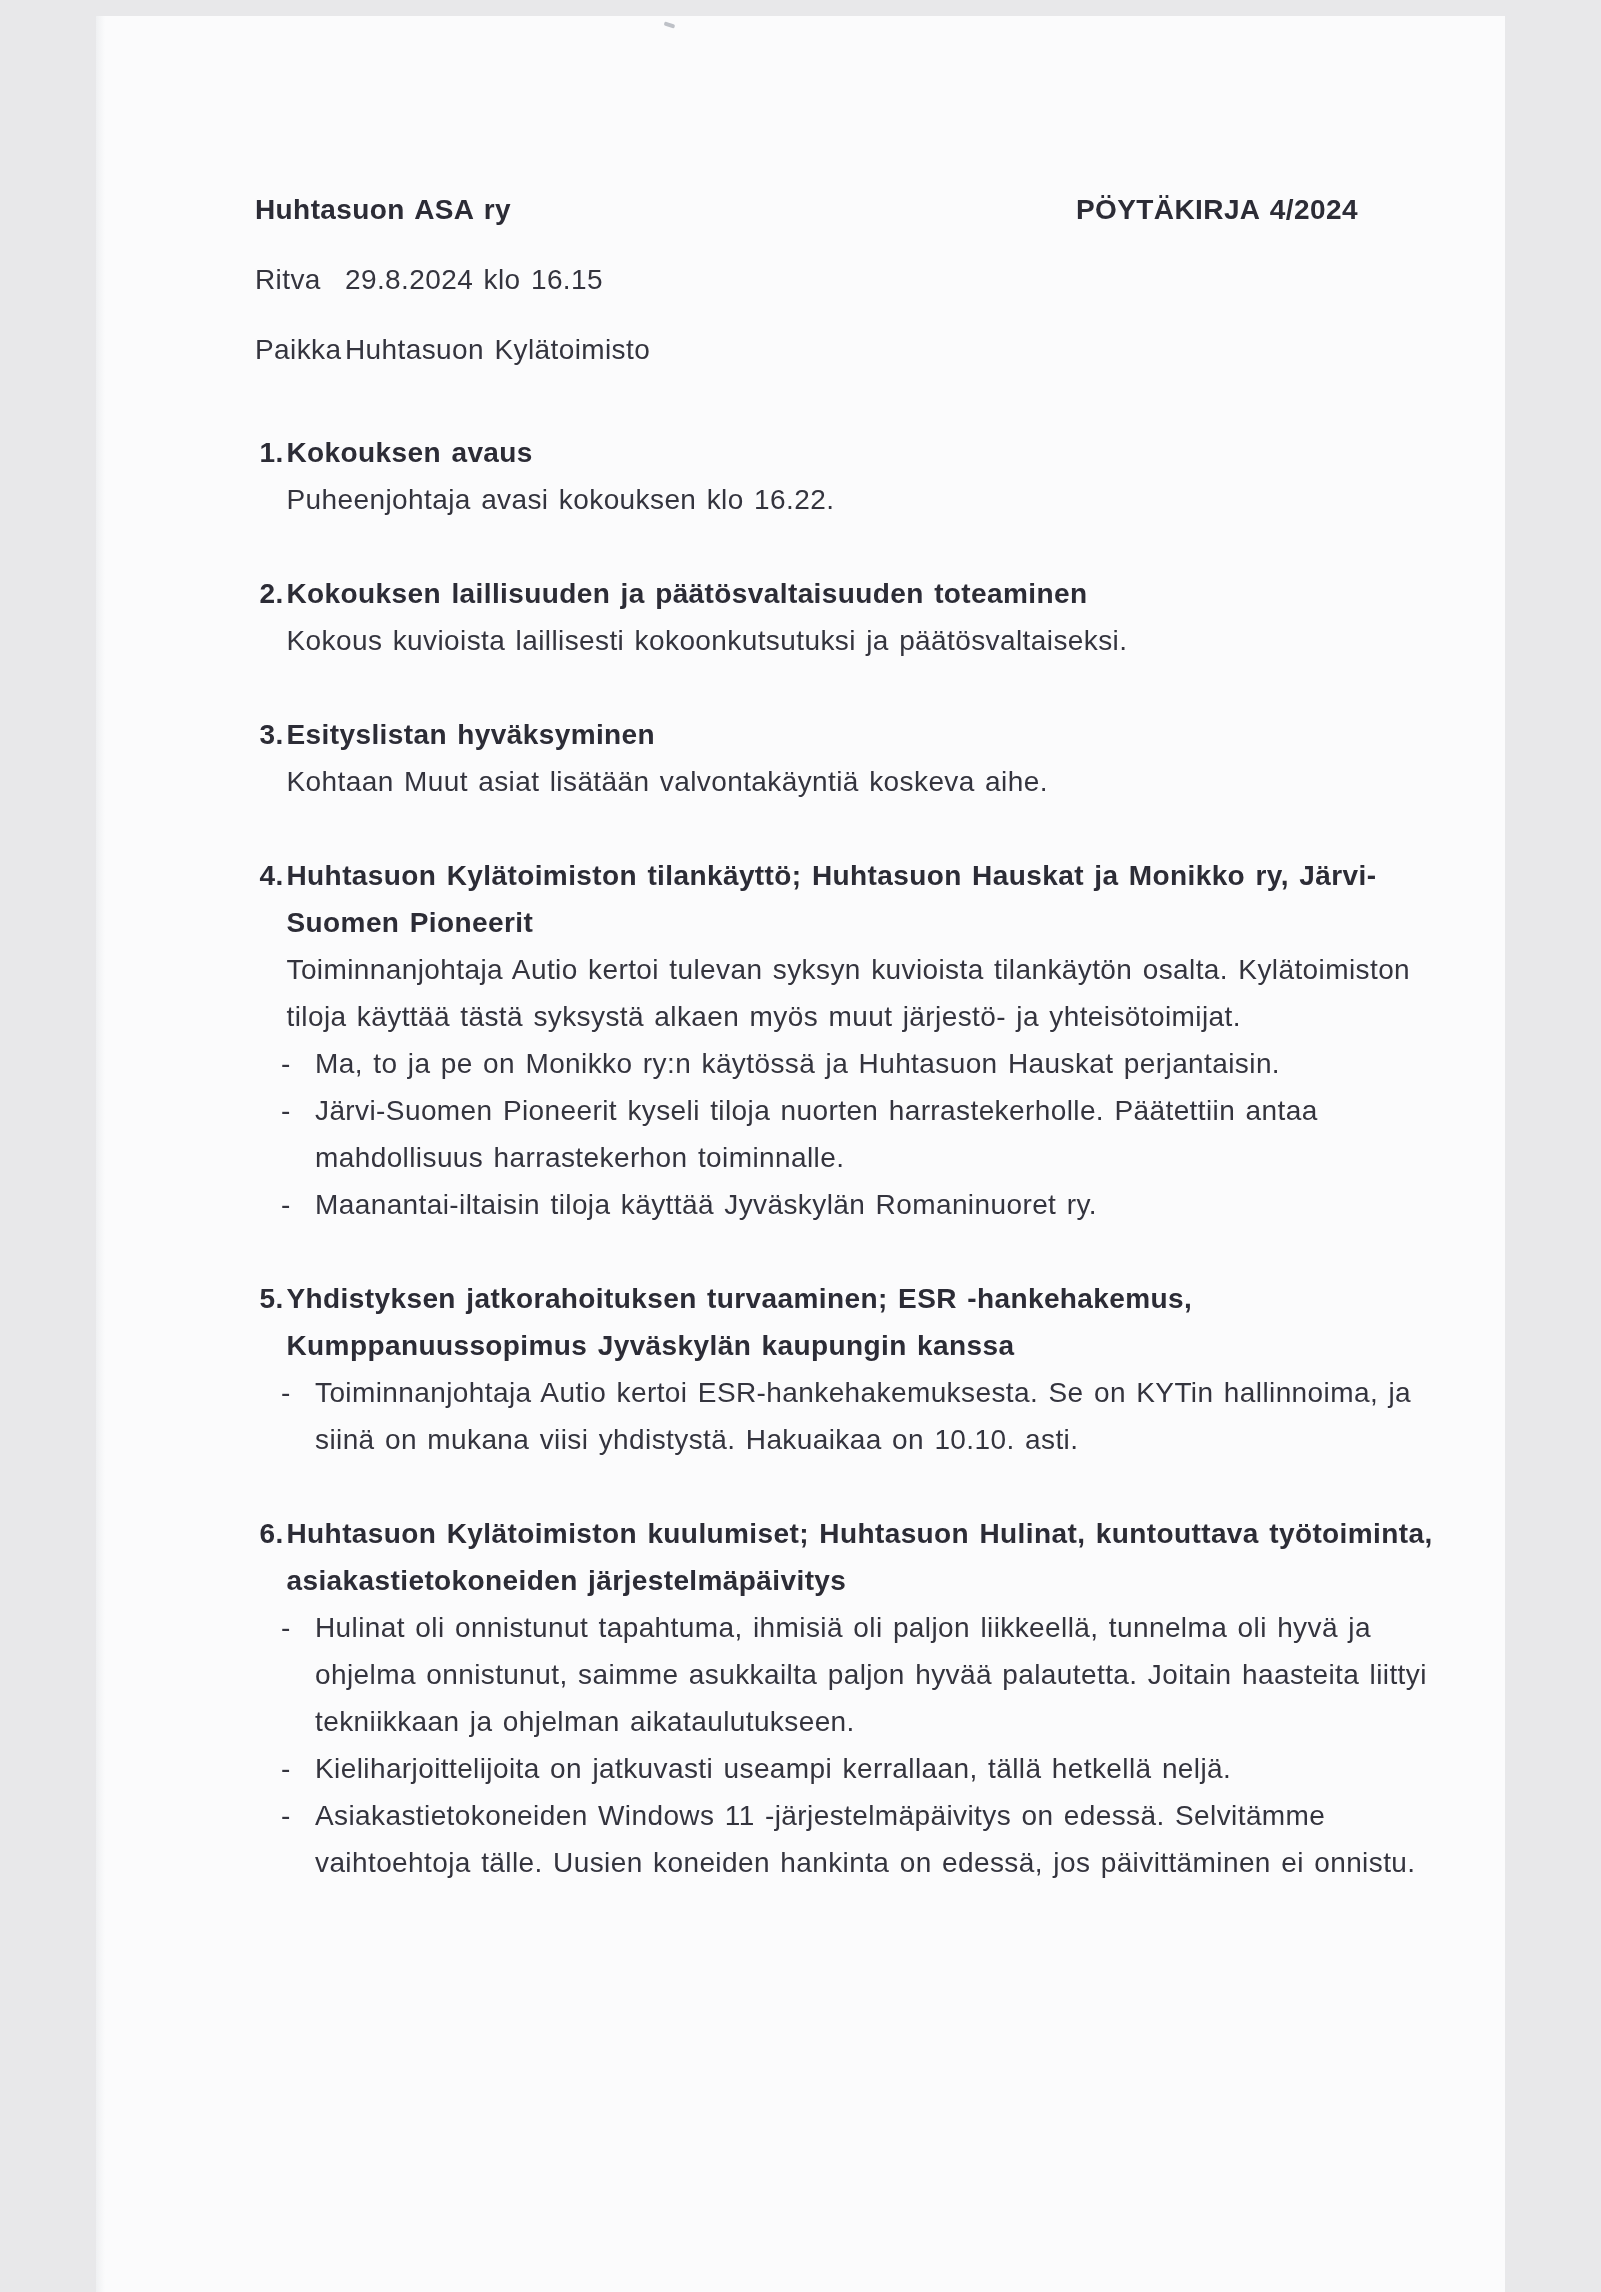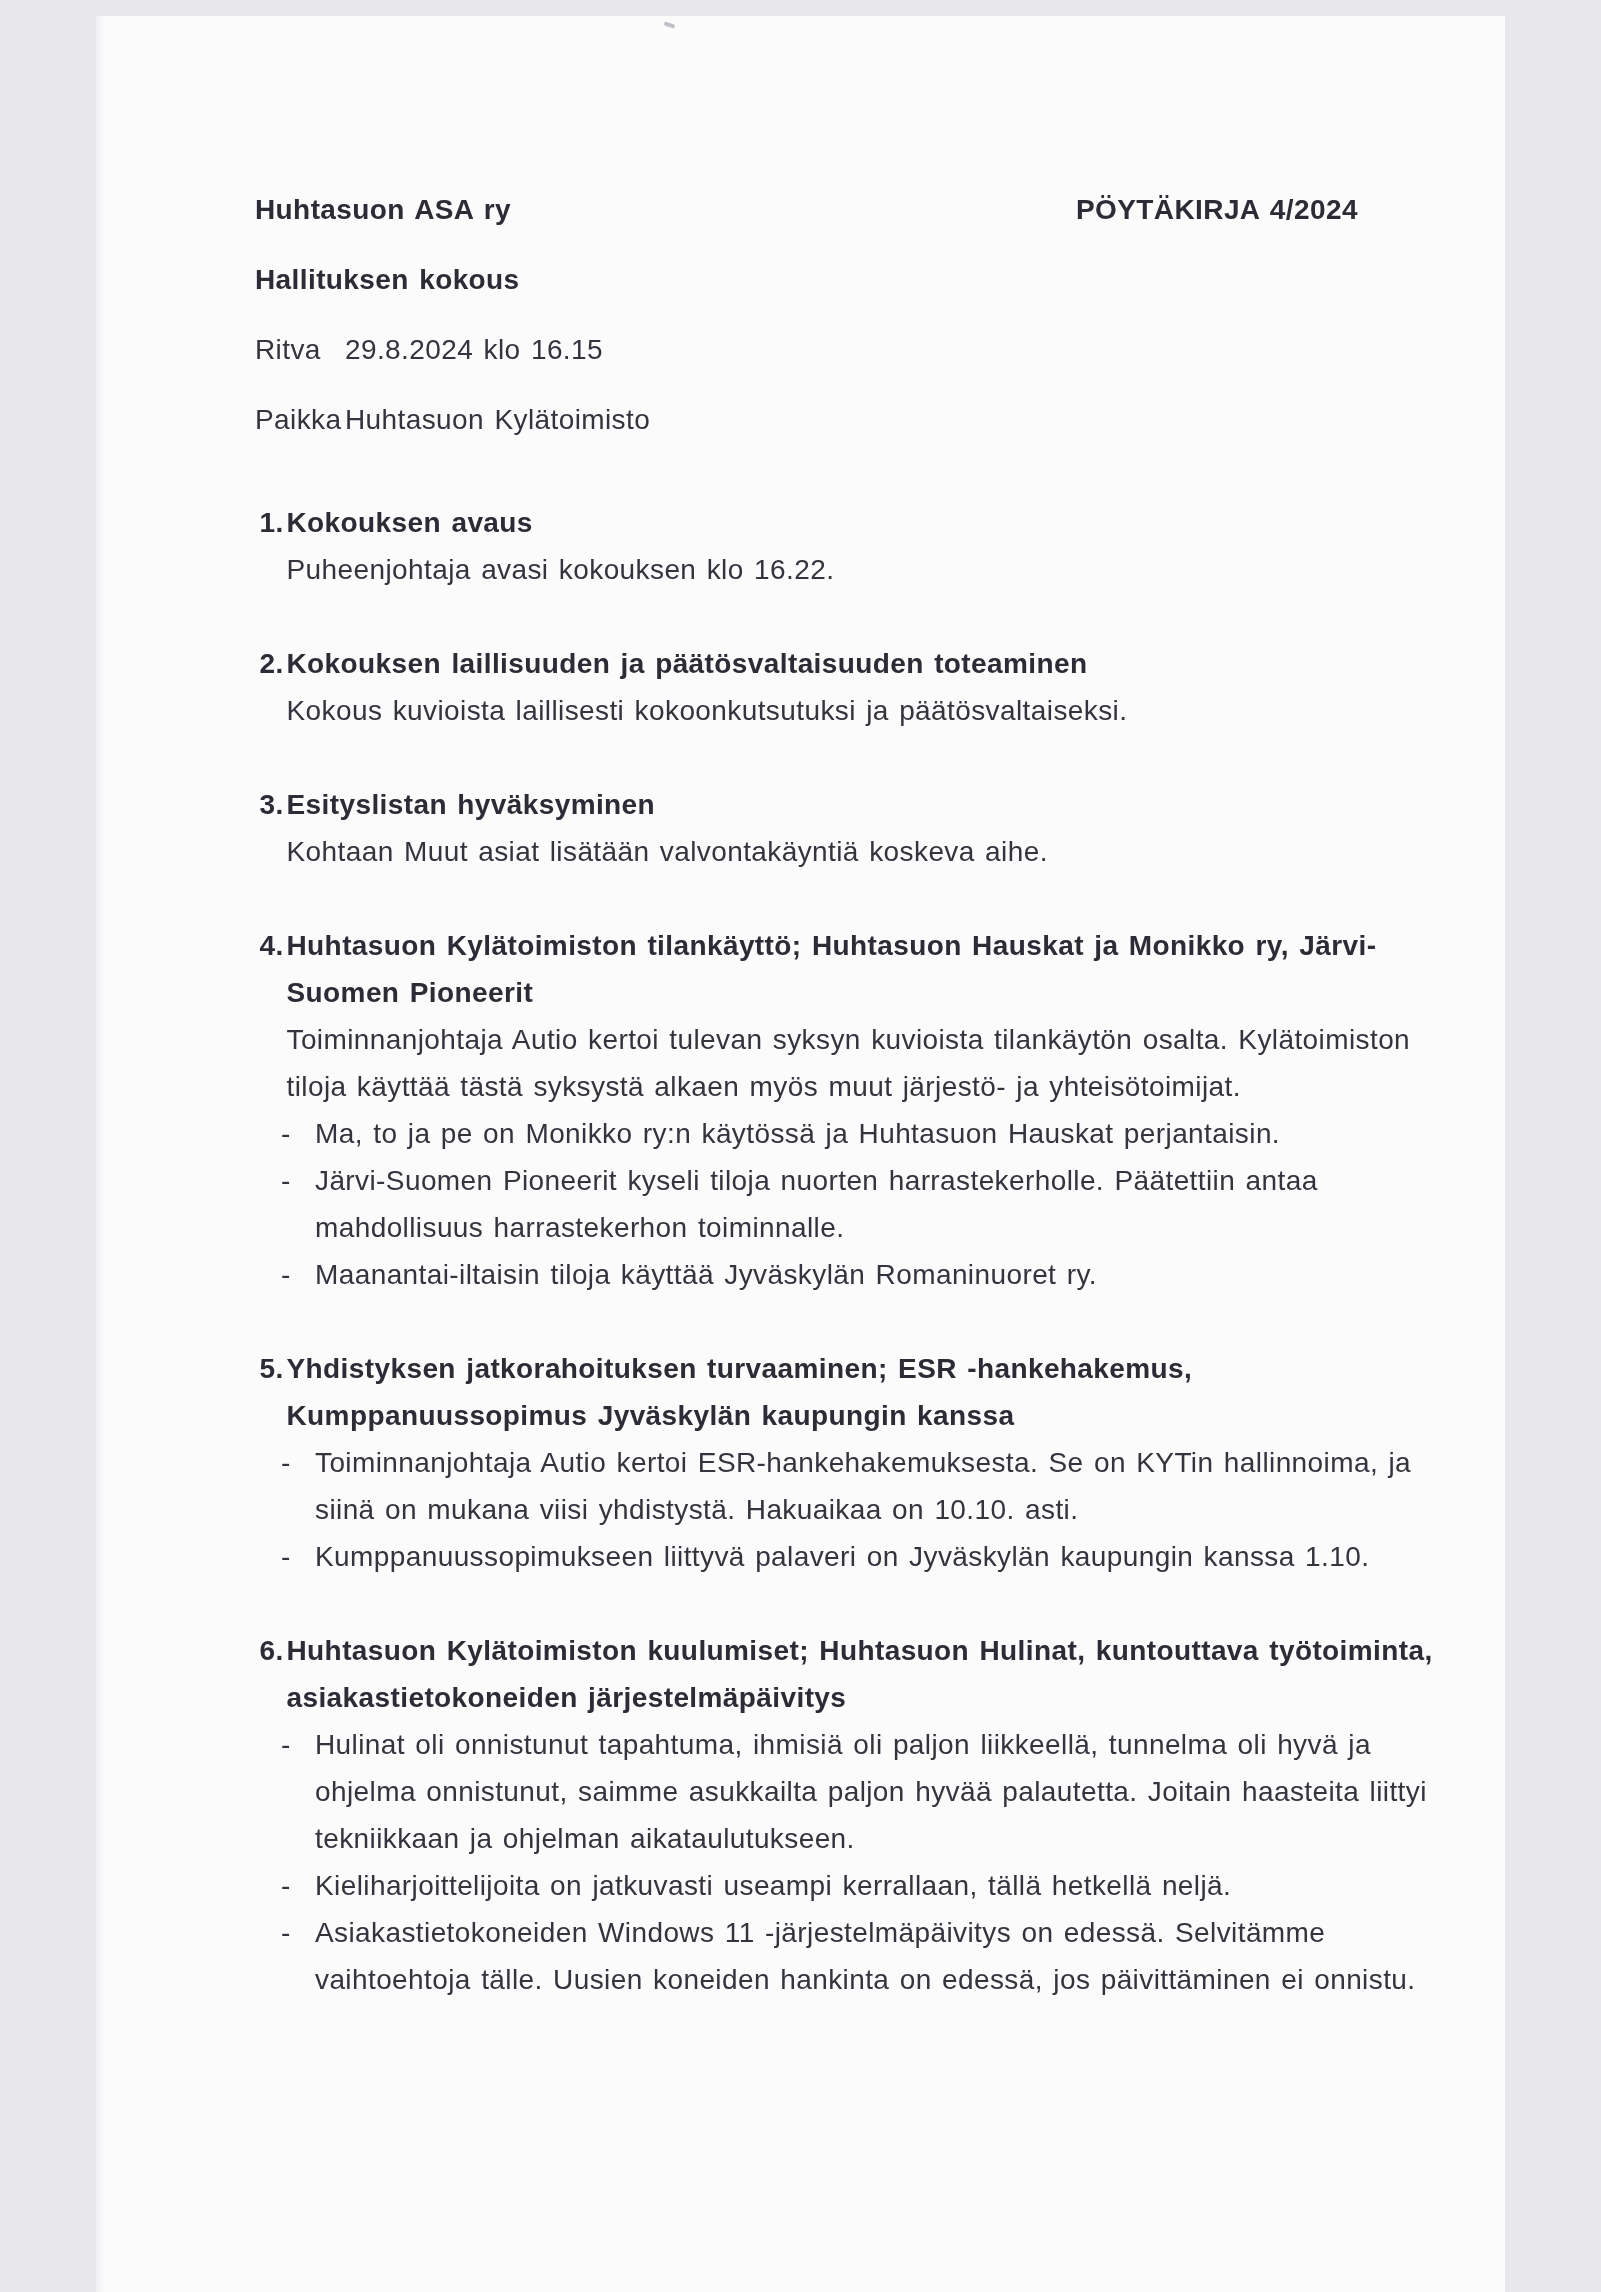--- a/index.html
+++ b/index.html
@@ -76,21 +76,20 @@
   <div class="edge-shade"></div>
   <div class="speck"></div>
 
   <div class="content">
 
     <div class="doc-header hline">
       <span class="bold">Huhtasuon ASA ry</span>
       <span class="bold doc-ref">PÖYTÄKIRJA 4/2024</span>
     </div>
 
-    <div class="hline bold">Hallituksen kokous</div>
 
     <div class="hline meta-row">
       <span class="meta-label">Ritva</span>
       <span>29.8.2024 klo 16.15</span>
     </div>
 
     <div class="hline meta-row">
       <span class="meta-label">Paikka</span>
       <span>Huhtasuon Kylätoimisto</span>
     </div>
@@ -144,24 +143,20 @@
 
       <div class="item">
         <div class="head">
           <span class="num bold">5.</span>
           <span class="title bold">Yhdistyksen jatkorahoituksen turvaaminen; ESR -hankehakemus, Kumppanuussopimus Jyväskylän kaupungin kanssa</span>
         </div>
         <div class="bullet">
           <span class="dash"></span>
           <span class="btext">Toiminnanjohtaja Autio kertoi ESR-hankehakemuksesta. Se on KYTin hallinnoima, ja siinä on mukana viisi yhdistystä. Hakuaikaa on 10.10. asti.</span>
         </div>
-        <div class="bullet">
-          <span class="dash"></span>
-          <span class="btext">Kumppanuussopimukseen liittyvä palaveri on Jyväskylän kaupungin kanssa 1.10.</span>
-        </div>
       </div>
 
       <div class="item">
         <div class="head">
           <span class="num bold">6.</span>
           <span class="title bold">Huhtasuon Kylätoimiston kuulumiset; Huhtasuon Hulinat, kuntouttava työtoiminta, asiakastietokoneiden järjestelmäpäivitys</span>
         </div>
         <div class="bullet">
           <span class="dash"></span>
           <span class="btext">Hulinat oli onnistunut tapahtuma, ihmisiä oli paljon liikkeellä, tunnelma oli hyvä ja ohjelma onnistunut, saimme asukkailta paljon hyvää palautetta. Joitain haasteita liittyi tekniikkaan ja ohjelman aikataulutukseen.</span>

